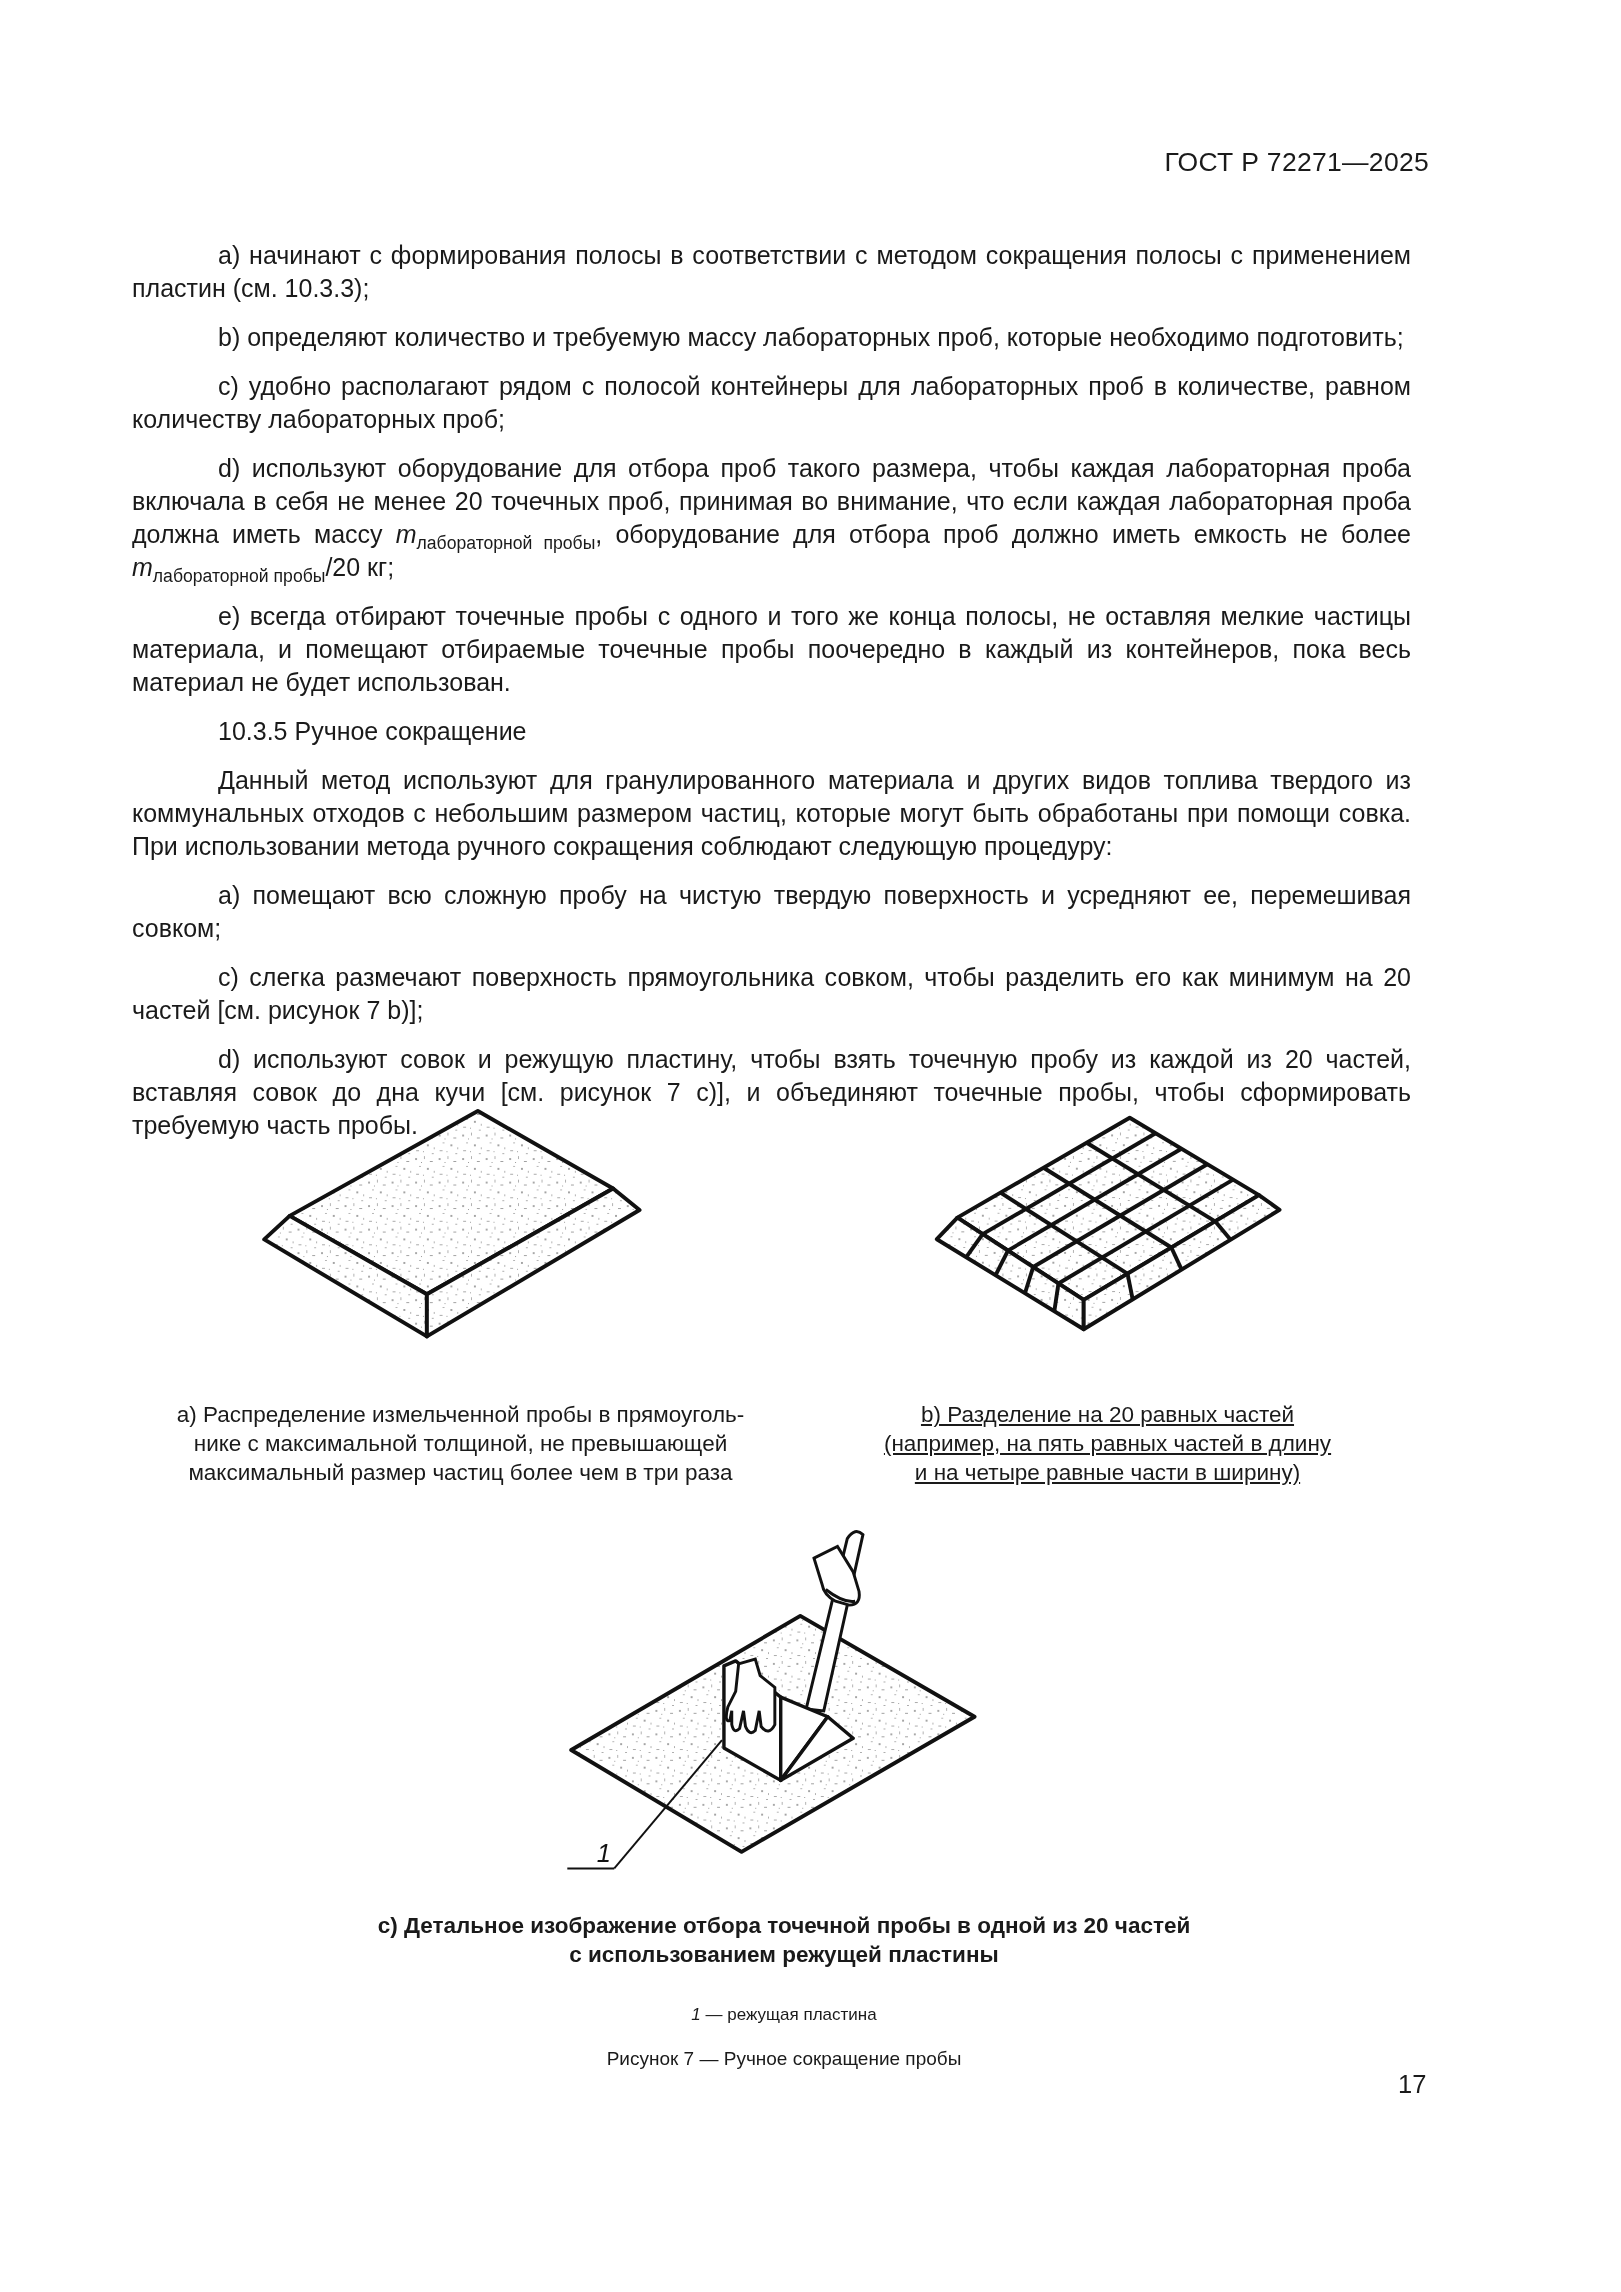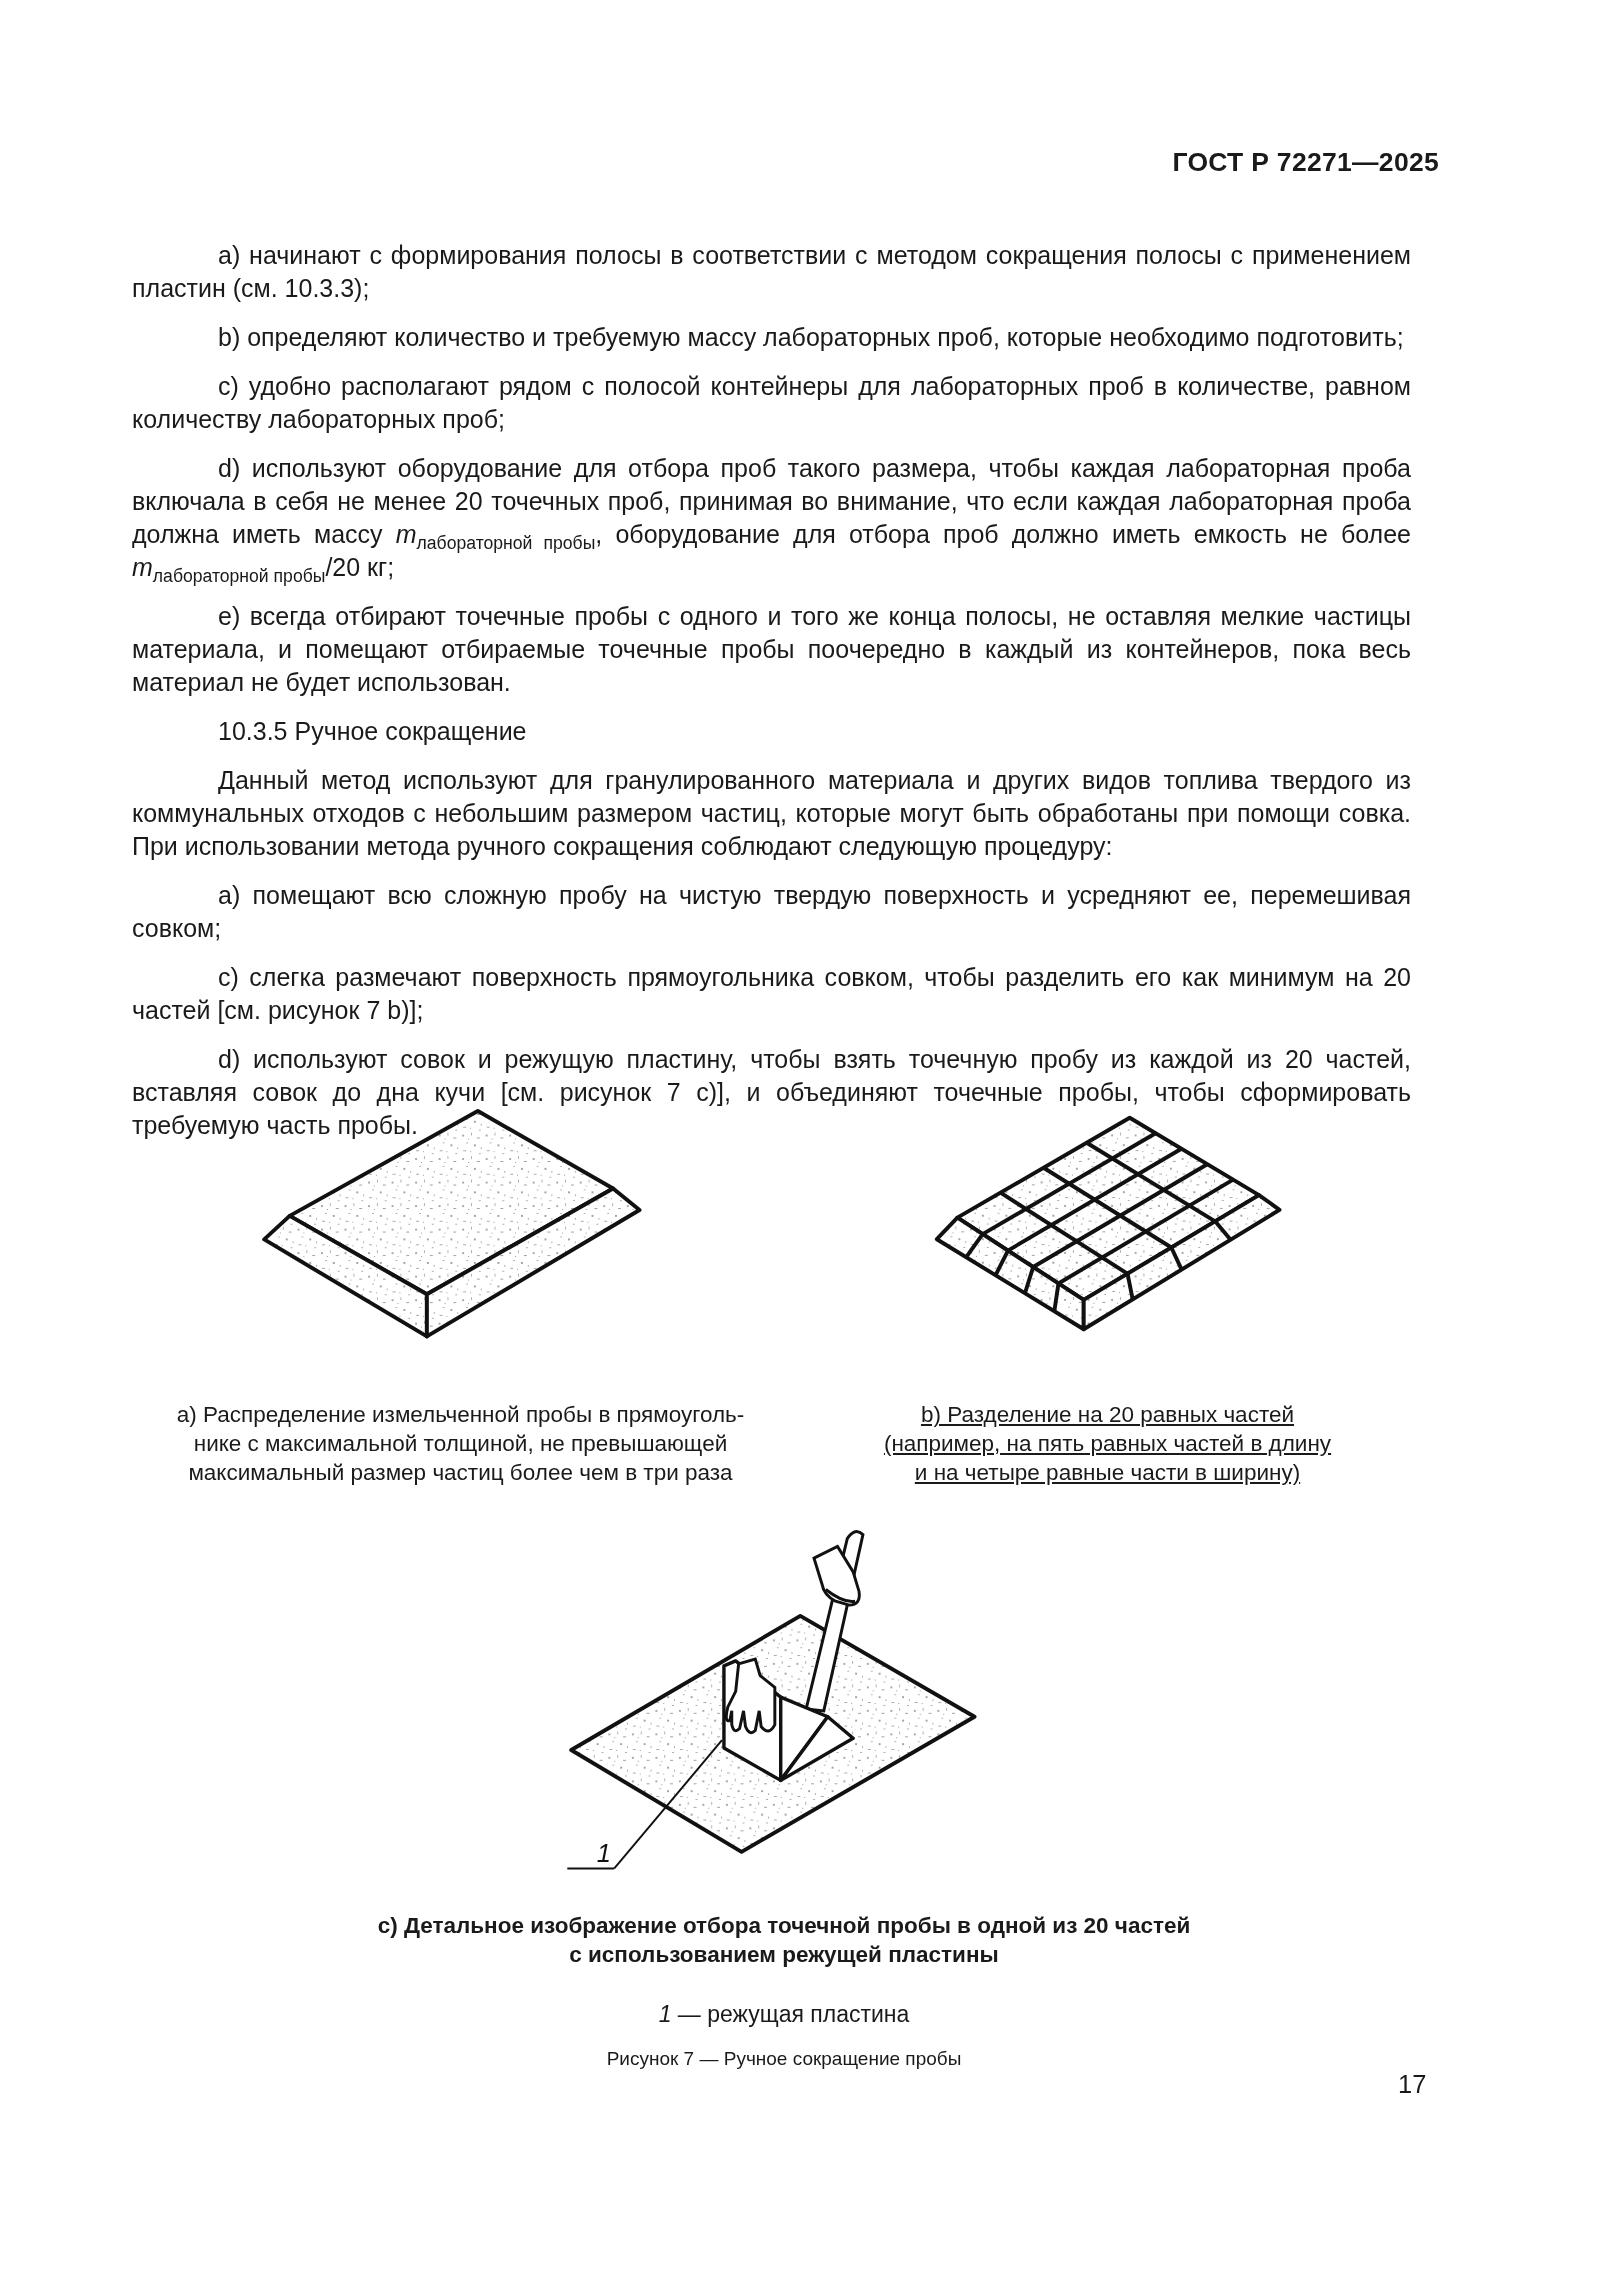--- a/index.html
+++ b/index.html
@@ -1,18 +1,18 @@
 <!DOCTYPE html>
 <html><head>
 <meta charset="utf-8">
 <style>
   html, body { margin:0; padding:0; background:#ffffff; }
   body { width:1621px; height:2293px; position:relative; overflow:hidden;
          font-family:"Liberation Sans", sans-serif; color:#1a1a1a; }
-  .hdr { position:absolute; top:147px; right:182px; font-size:26.5px; font-weight:bold; letter-spacing:0.3px; }
+  .hdr { position:absolute; top:147px; right:192px; font-size:26.5px; font-weight:normal; letter-spacing:0.3px; }
   .body-text { position:absolute; left:116px; top:223px; width:1311px; font-size:25px; line-height:33px; }
   .body-text p { margin:16px; text-align:justify; text-indent:86px; }
   .body-text p.h { font-weight:normal; }
   .body-text sub { font-size:17.6px; vertical-align:-5.9px; line-height:0; }
   .body-text i { font-style:italic; }
   .fig { position:absolute; }
   .cap { position:absolute; font-size:22.5px; line-height:29px; text-align:center; }
   .pagenum { position:absolute; top:2070px; left:1398px; font-size:25.5px; }
 </style>
 </head>
@@ -113,19 +113,19 @@
     <line x1="166" y1="226" x2="56" y2="357"></line>
     <line x1="56" y1="357" x2="8" y2="357"></line>
   </g>
   <text x="38" y="350" font-family="Liberation Sans, sans-serif" font-size="26" font-style="italic" fill="#111">1</text>
 </svg>
 
 <div class="cap" style="left:294px;top:1911px;width:980px;font-weight:bold;">
   <div>c) Детальное изображение отбора точечной пробы в одной из 20 частей</div>
   <div>с использованием режущей пластины</div>
 </div>
-<div class="cap" style="left:294px;top:2000px;width:980px;font-size:23px;">
+<div class="cap" style="left:294px;top:2000px;width:980px;font-size:17px;">
   <i>1</i><span> — режущая пластина</span>
 </div>
 <div class="cap" style="left:294px;top:2044px;width:980px;font-size:19px;">Рисунок 7 — Ручное сокращение пробы</div>
 
 <div class="pagenum">17</div>
 
 
 </body></html>

